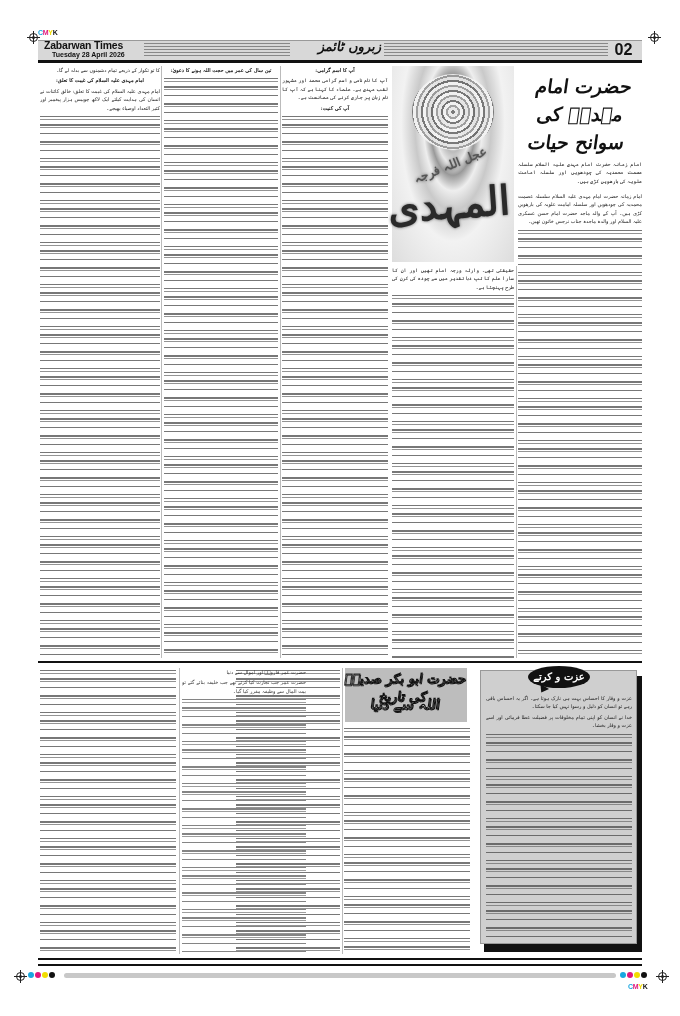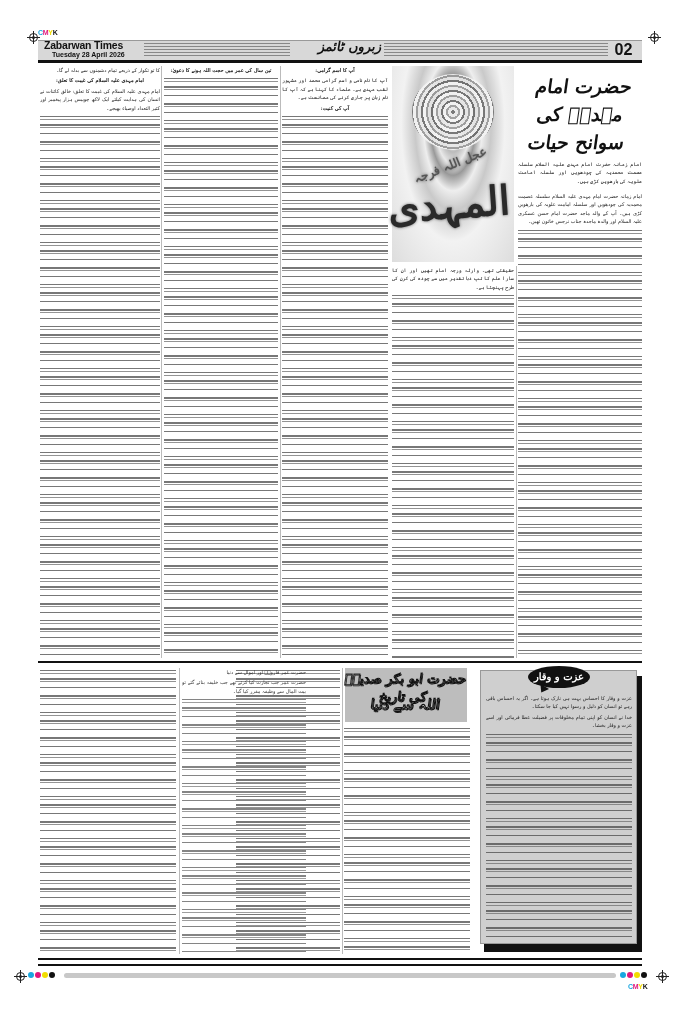--- a/index.html
+++ b/index.html
@@ -163,21 +163,21 @@
 <div class="col-gap" style="left:342px;top:668px;height:286px;"></div>
 
 <div class="iw-shadow"></div>
 <div class="iw-box"></div>
 <div class="col" style="left:486px;top:694px;width:146px;height:246px;">
   <p>عزت و وقار کا احساس بہت ہی نازک ہوتا ہے۔ اگر یہ احساس باقی رہے تو انسان کو ذلیل و رسوا نہیں کیا جا سکتا۔</p>
   <p>خدا نے انسان کو اپنی تمام مخلوقات پر فضیلت عطا فرمائی اور اسے عزت و وقار بخشا۔</p>
   <span class="txt"></span>
 </div>
 <div class="iw-bubble"></div>
-<div class="iw-title">عزت و وقار</div>
+<div class="iw-title">عزت و کرتے</div>
 
 <div class="footer-rule1"></div>
 <div class="footer-rule2"></div>
 
 <div class="dot" style="left:28px;background:#1aa7e0;"></div>
 <div class="dot" style="left:35px;background:#e0177c;"></div>
 <div class="dot" style="left:42px;background:#f2dc00;"></div>
 <div class="dot" style="left:49px;background:#111;"></div>
 <div class="color-bar"></div>
 <div class="dot" style="left:620px;background:#1aa7e0;"></div>

